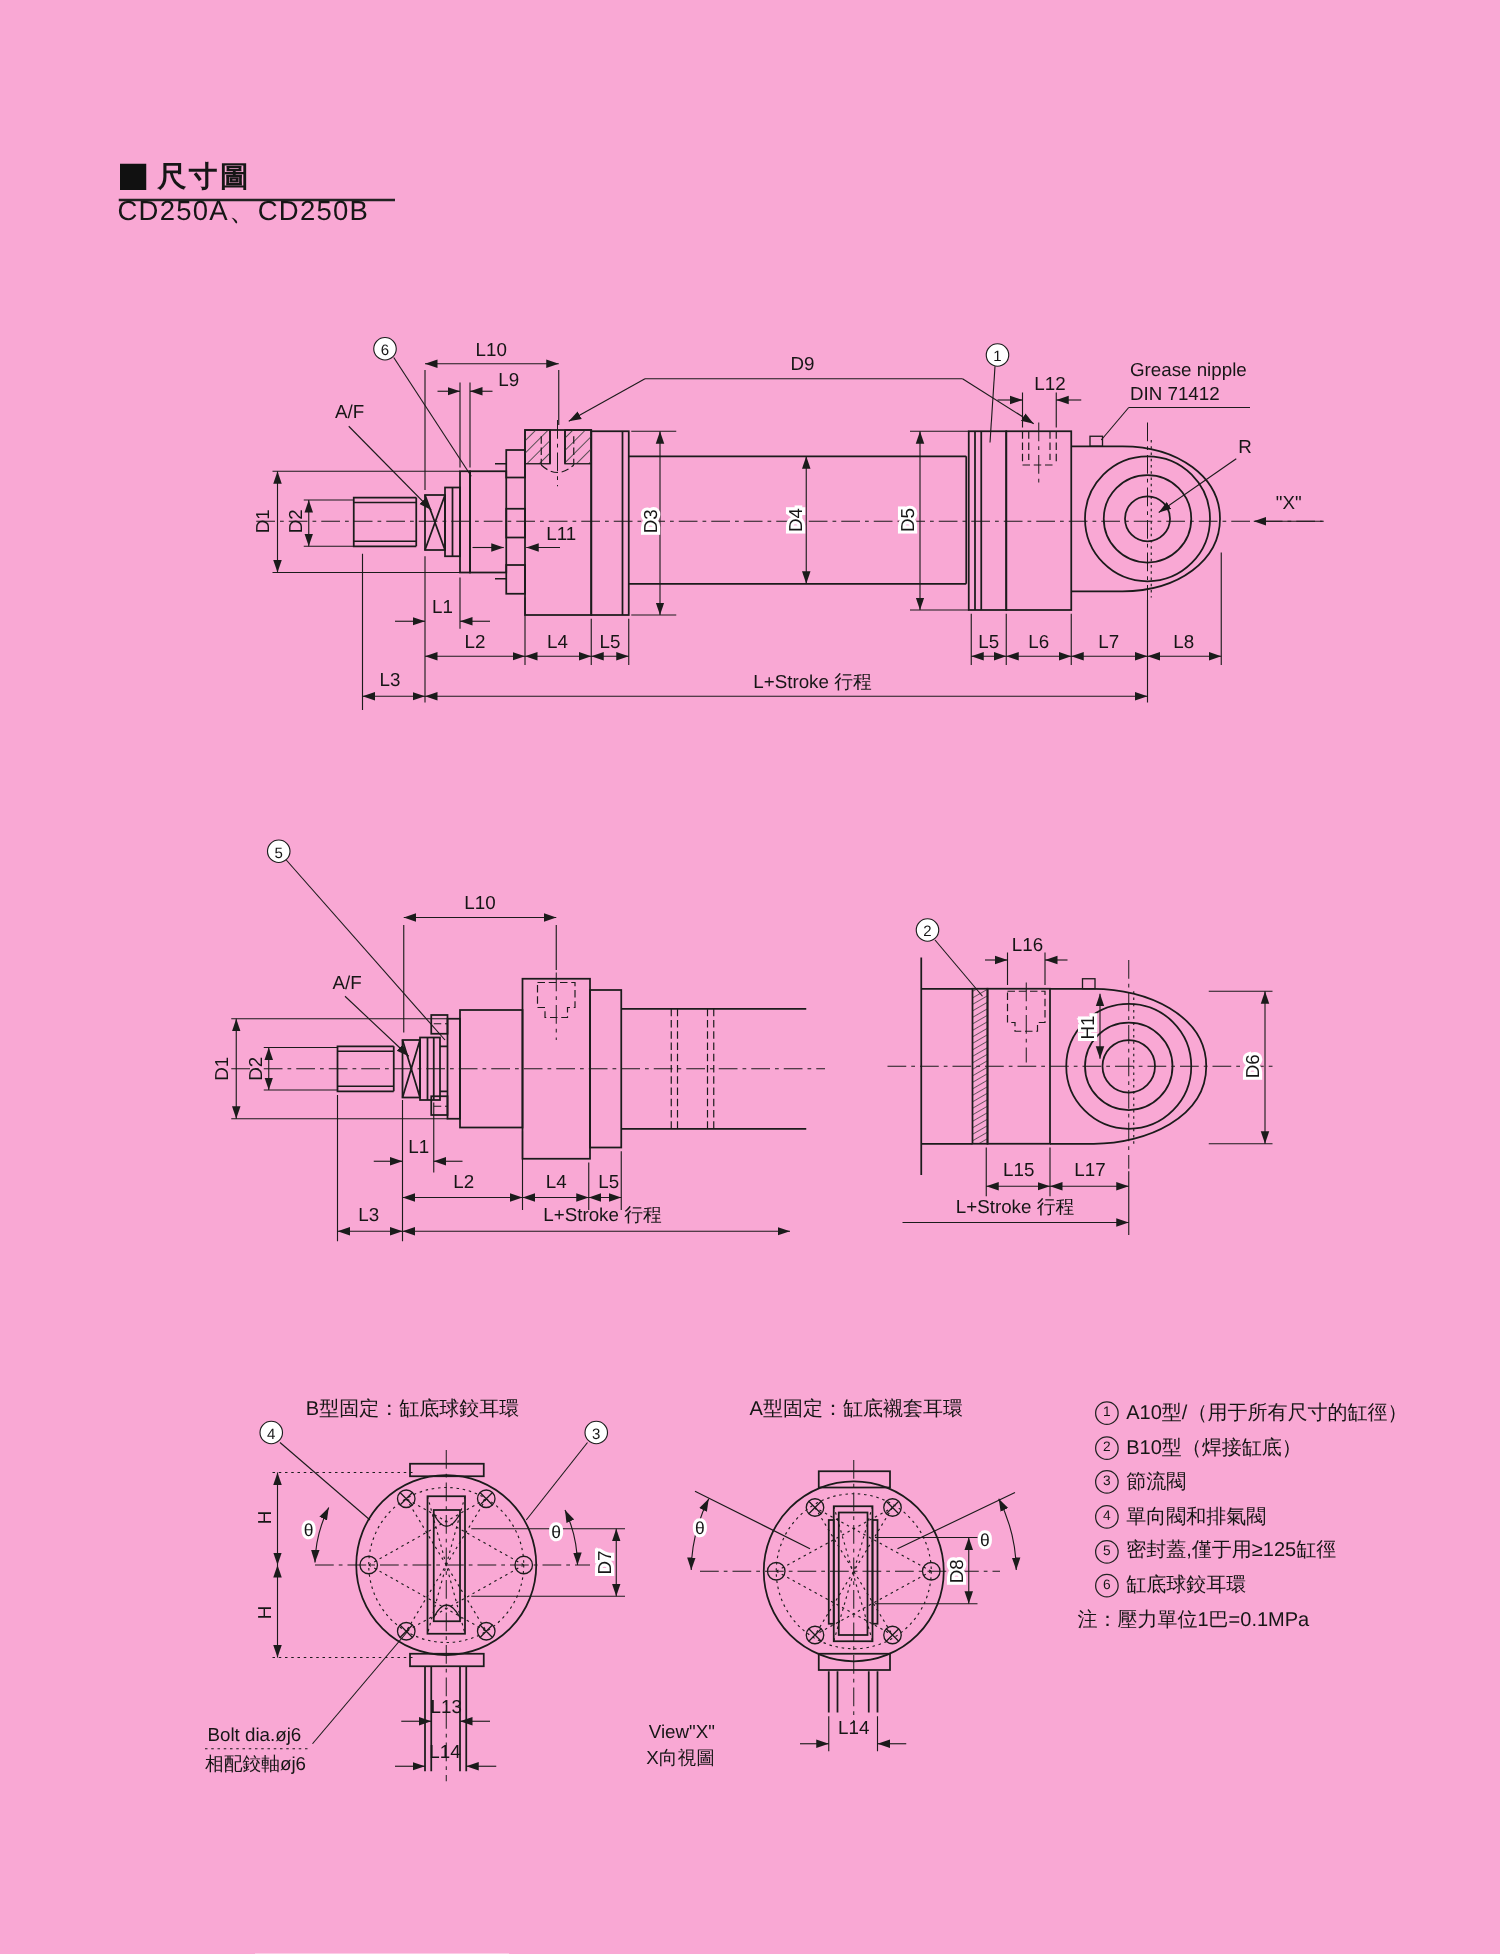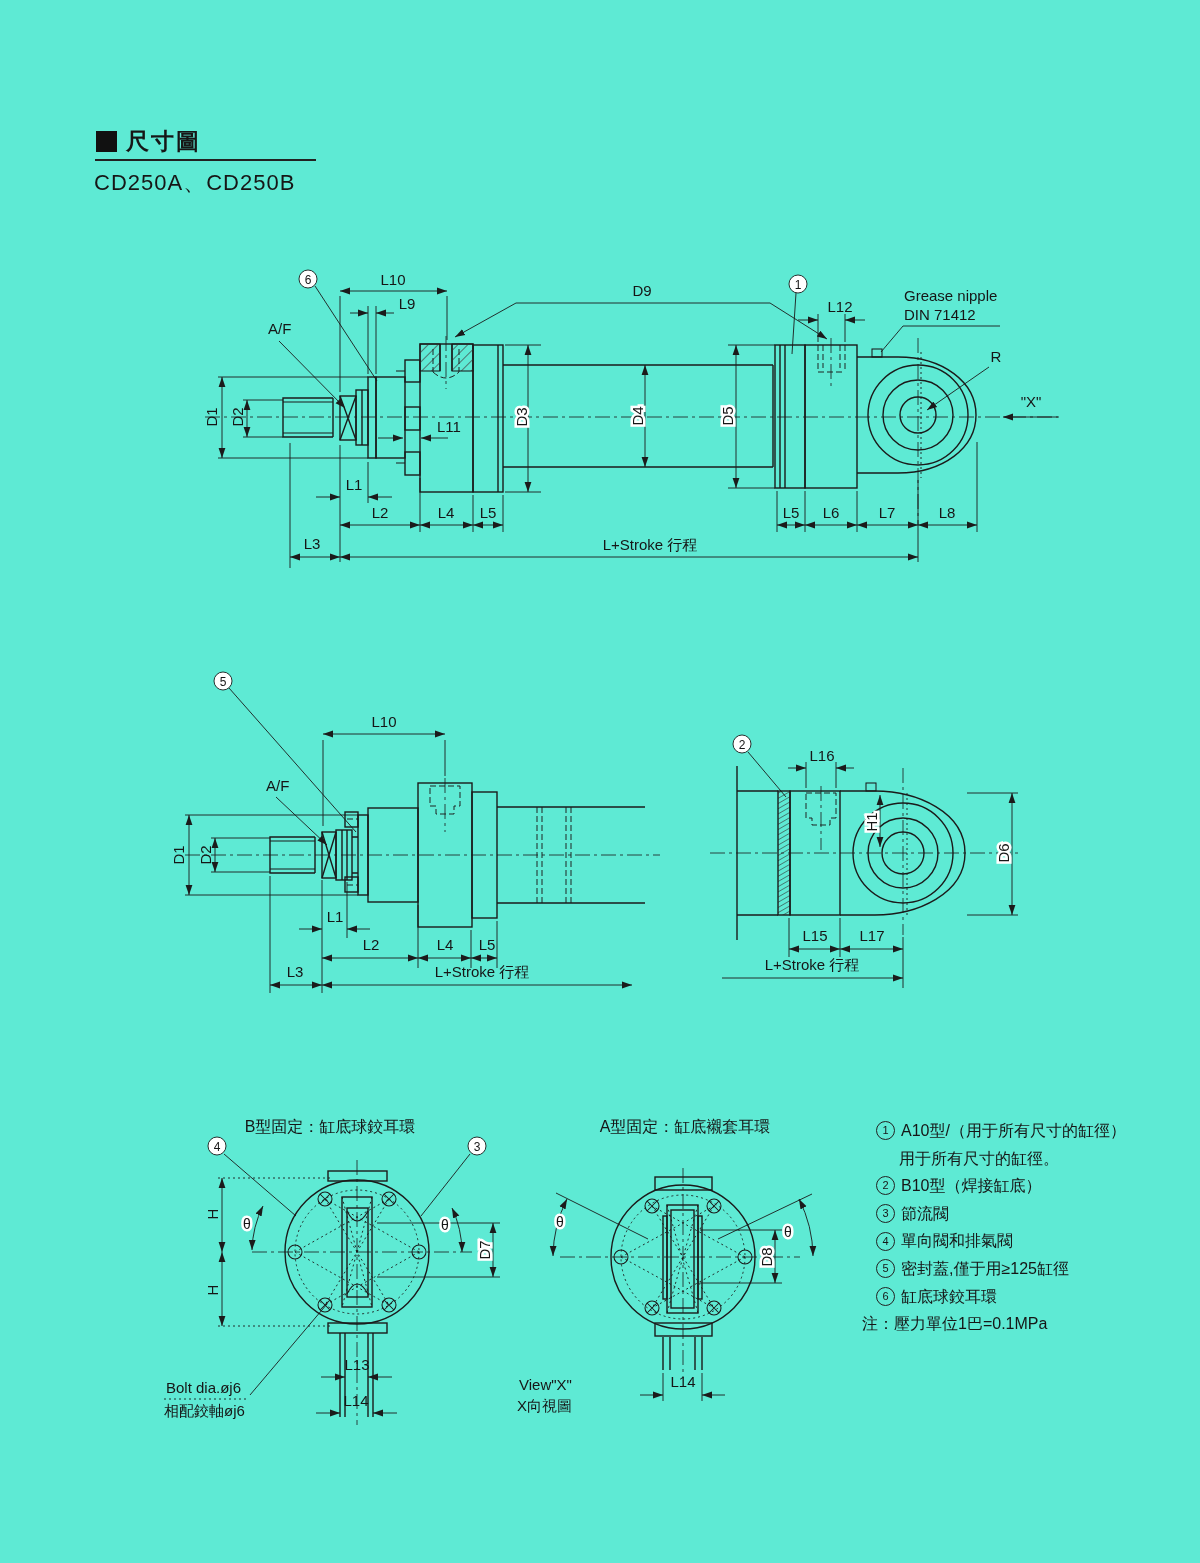--- a/index.html
+++ b/index.html
@@ -1,23 +1,23 @@
 <!DOCTYPE html>
 <html><head>
 <meta charset="utf-8">
 <style>
   html,body{margin:0;padding:0;background:#fff;}
-  .stage{position:relative;width:1200px;height:1563px;background:#5eead4;overflow:hidden;
+  .stage{position:relative;width:1200px;height:1563px;background:#f9a8d4;overflow:hidden;
          font-family:"Liberation Sans","DejaVu Sans",sans-serif;color:#161616;}
   
   .hdr{position:absolute;left:96px;top:126px;display:flex;align-items:center;}
   .sq{width:21px;height:21px;background:#111;display:inline-block;margin-right:9px;}
   .ttl{font-size:23px;font-weight:700;letter-spacing:2px;}
   .rule{position:absolute;left:95px;top:159px;width:221px;height:2px;background:#222;}
-  .sub{position:absolute;left:94px;top:168px;font-size:22px;letter-spacing:1px;}
+  .sub{position:absolute;left:94px;top:154px;font-size:22px;letter-spacing:1px;}
   
   svg.draw{position:absolute;left:0;top:0;}
   .g-ol *{fill:none;stroke:#1b1b1b;stroke-width:1.4;}
   .g-o2 *{fill:none;stroke:#1b1b1b;stroke-width:1.05;}
   .g-thin *{fill:none;stroke:#1b1b1b;stroke-width:0.9;}
   .g-cl *{fill:none;stroke:#1b1b1b;stroke-width:0.8;stroke-dasharray:15 4 3 4;}
   .g-dash *{fill:none;stroke:#1b1b1b;stroke-width:0.95;stroke-dasharray:6 3;}
   .g-dot *{fill:none;stroke:#1b1b1b;stroke-width:0.9;stroke-dasharray:2 3;}
   svg text{font-family:"Liberation Sans","DejaVu Sans",sans-serif;font-size:15px;fill:#161616;stroke:none;}
   .g-txt *{stroke:none;}
@@ -419,23 +419,20 @@
         <text x="517" y="1411">X向視圖</text>
       </g>
     </g>
   </svg>
 
   <div class="notes">
     <div class="nrow num">
       <span class="cnum">1</span>
       <span>A10型/（用于所有尺寸的缸徑）</span>
     </div>
-    <div class="nrow ind">
-      <span>用于所有尺寸的缸徑。</span>
-    </div>
     <div class="nrow num">
       <span class="cnum">2</span>
       <span>B10型（焊接缸底）</span>
     </div>
     <div class="nrow num">
       <span class="cnum">3</span>
       <span>節流閥</span>
     </div>
     <div class="nrow num">
       <span class="cnum">4</span>

